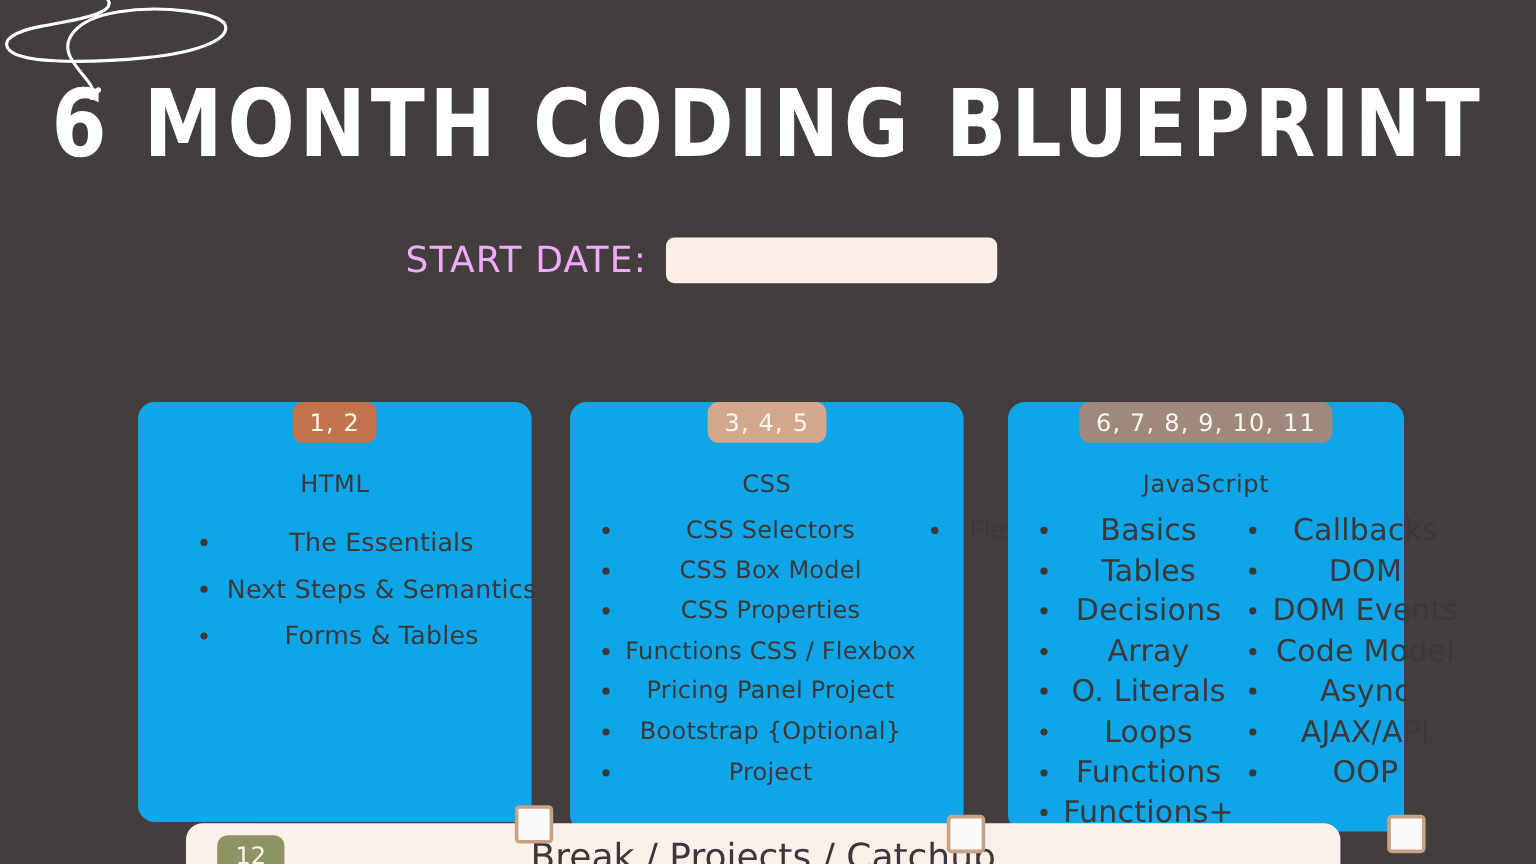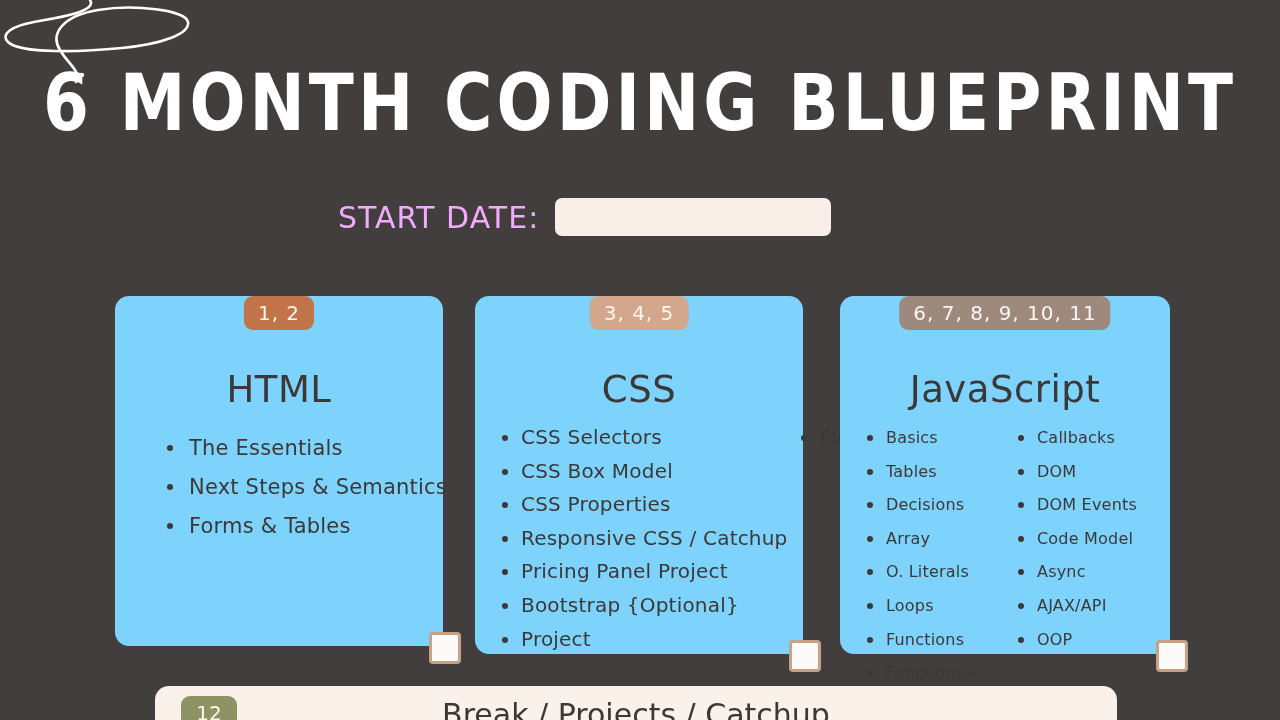--- a/index.html
+++ b/index.html
@@ -79,24 +79,25 @@
     top: 296px;
     width: 1280px;
     height: 380px;
   }
   .card-wrap {
     position: absolute;
     top: 0;
   }
   .card {
     position: relative;
-    background: #7dd3fc;
+    background: #0ea5e9;
     border-radius: 14px;
     box-sizing: border-box;
-    padding: 60px 16px 0 16px;
+    padding: 44px 16px 0 16px;
+    margin-top: 39px;
   }
   .badge {
     position: absolute;
     top: 0;
     left: 50%;
     transform: translateX(-50%);
     border-radius: 9px;
     color: #fdf6ef;
     font-size: 20px;
     line-height: 34px;
@@ -104,29 +105,30 @@
     text-align: center;
     letter-spacing: 1px;
     white-space: nowrap;
     z-index: 3;
     padding: 0 14px;
     box-sizing: border-box;
   }
   .card-title {
     text-align: center;
     color: #3c3838;
-    font-size: 37px;
+    font-size: 20px;
     margin: 12px 0 10px 0;
     letter-spacing: 0.5px;
     white-space: nowrap;
   }
   .cols {
     display: flex;
     gap: 6px;
     padding: 0 4px;
+    text-align: center;
   }
   ul.items {
     list-style: none;
     margin: 0;
     padding: 0;
     flex: 1;
   }
   ul.items li {
     position: relative;
     color: #3c3838;
@@ -167,21 +169,21 @@
   #card-css   { height: 358px; }
   #card-js    { height: 358px; }
   #card-html ul.items li { padding-left: 34px; font-size: 21px; line-height: 39px; }
   #card-html ul.items { padding-left: 20px; }
   #card-html ul.items li::before { left: 12px; top: 16px; }
   #card-html .cols { margin-top: 18px; }
 
   #card-css ul.items li { line-height: 33.6px; }
   #card-css .col-b { flex: 0 0 130px; }
 
-  #card-js ul.items li { line-height: 33.6px; font-size: 16px; }
+  #card-js ul.items li { line-height: 33.6px; font-size: 25px; }
   #card-js .col-a { flex: 0 0 145px; }
 
   
   #card-bottom-wrap {
     position: absolute;
     left: 155px;
     top: 686px;
     width: 962px;
   }
   #card-bottom {
@@ -247,21 +249,21 @@
 
   <div class="card-wrap" id="card-css-wrap">
     <div class="card" id="card-css">
       <div class="badge" style="background: rgb(211, 167, 140);">3, 4, 5</div>
       <div class="card-title">CSS</div>
       <div class="cols">
         <ul class="items col-a">
           <li>CSS Selectors</li>
           <li>CSS Box Model</li>
           <li>CSS Properties</li>
-          <li>Responsive CSS / Catchup</li>
+          <li>Functions CSS / Flexbox</li>
           <li>Pricing Panel Project</li>
           <li>Bootstrap {Optional}</li>
           <li>Project</li>
         </ul>
         <ul class="items col-b">
           <li>Flexbox</li>
         </ul>
       </div>
       <div class="checkbox"></div>
     </div>

